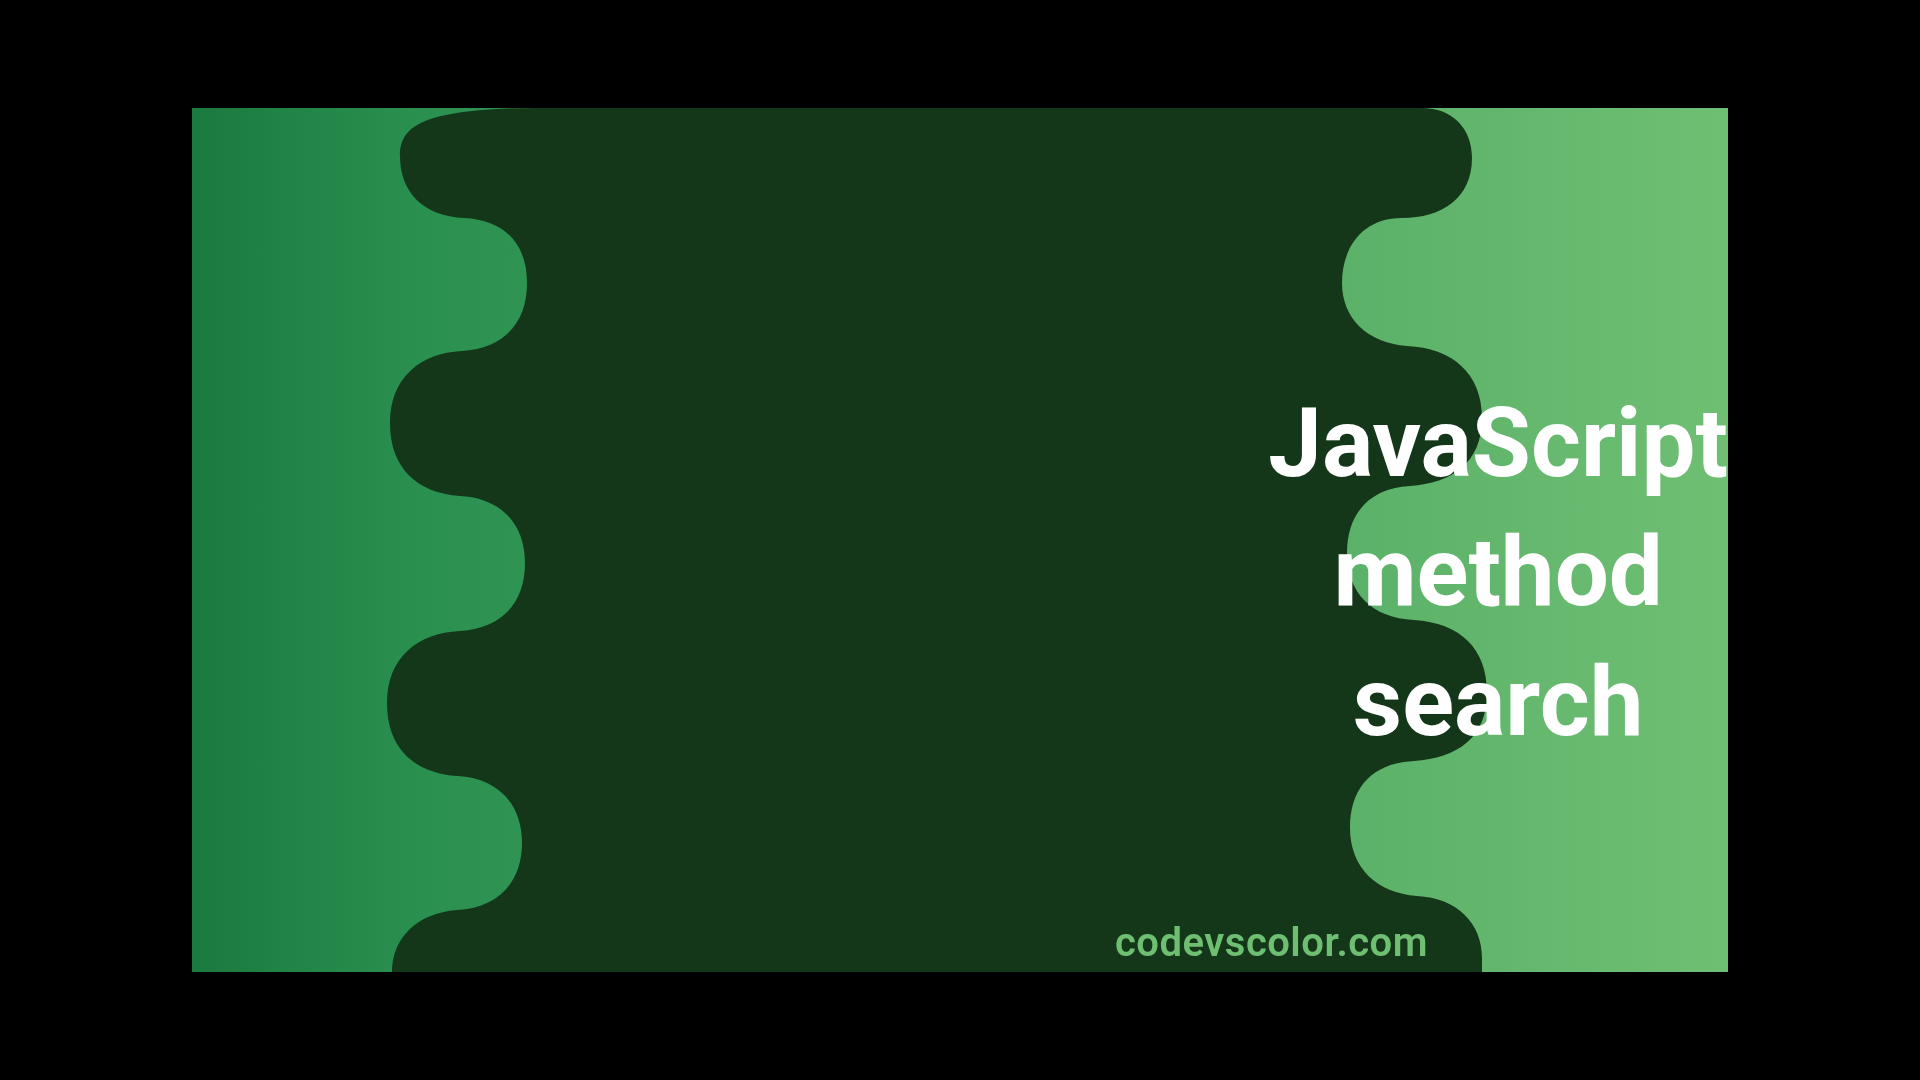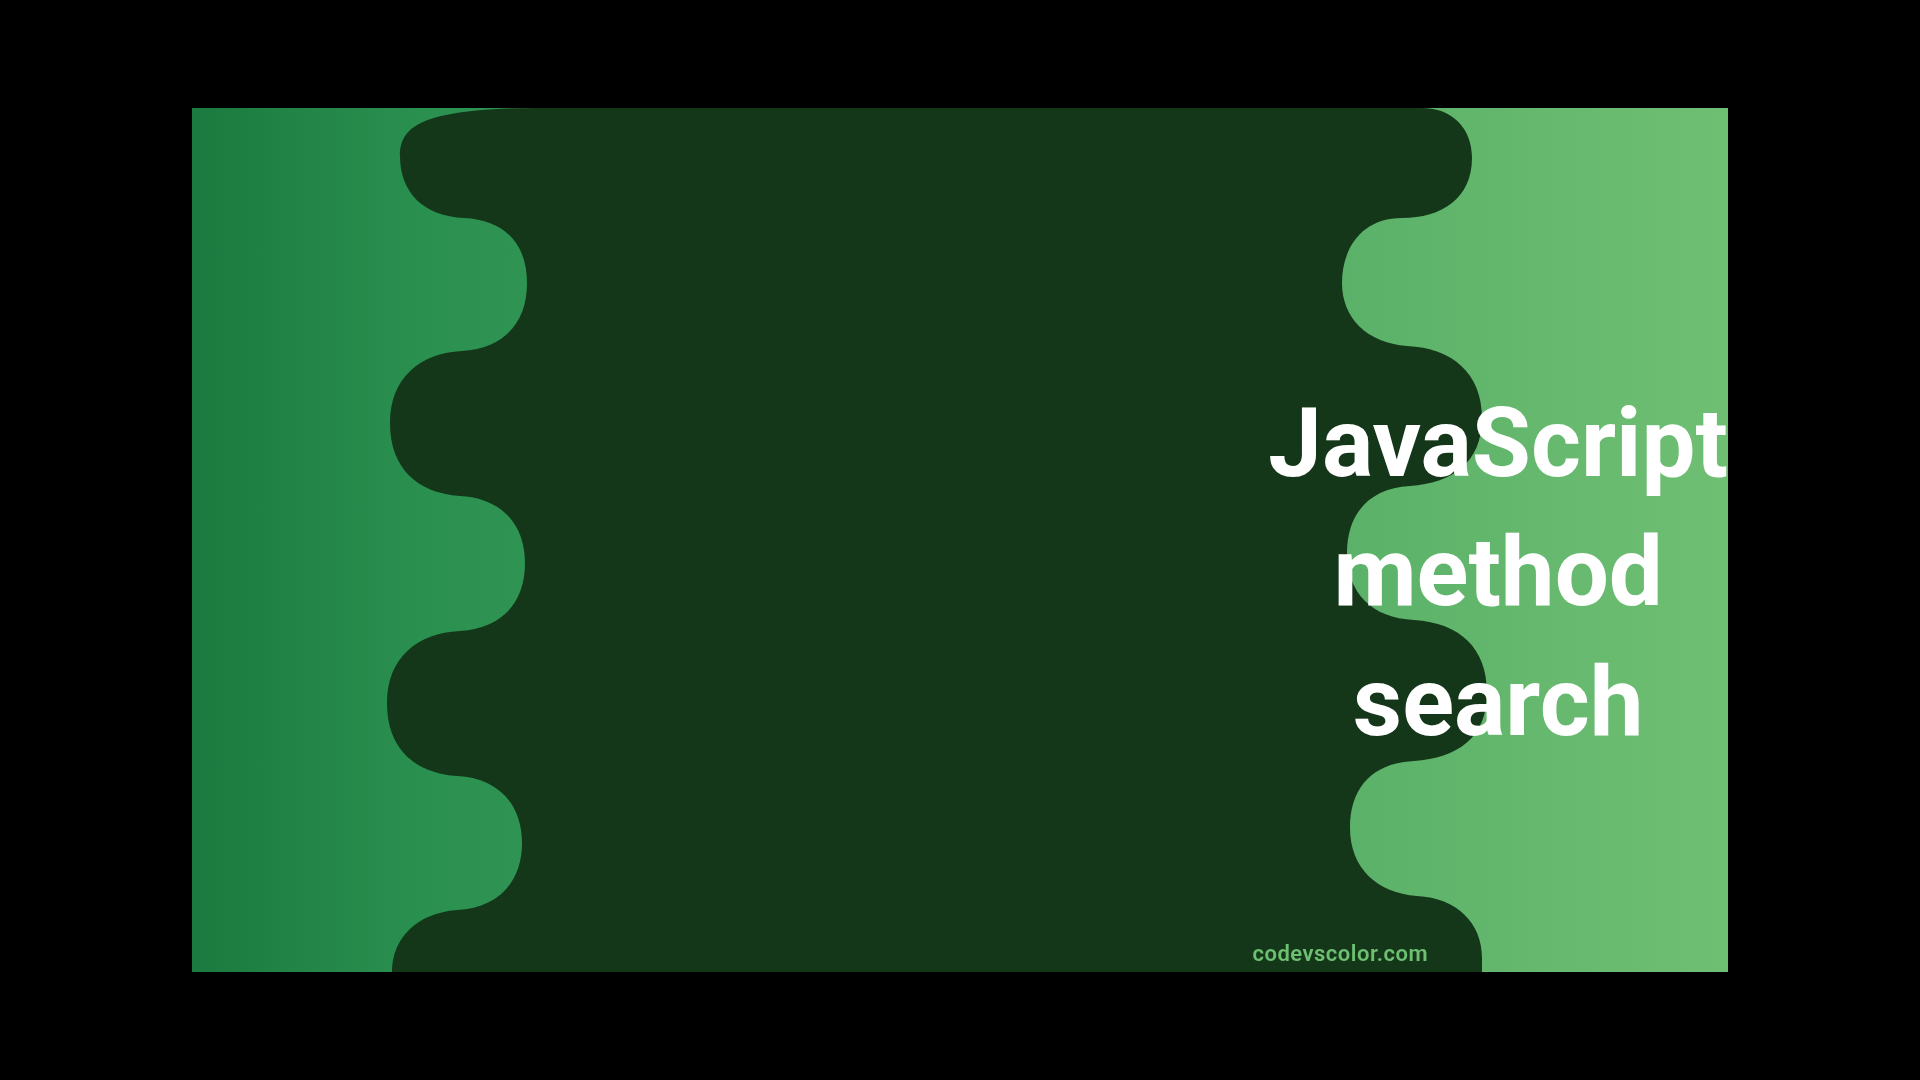--- a/index.html
+++ b/index.html
@@ -48,21 +48,21 @@
       font-weight: 700;
       text-align: center;
       line-height: 1.35;
       margin-top: -30px;
     }
     .brand {
       position: absolute;
       bottom: 54px;
       right: 300px;
       color: #6fbf73;
-      font-size: 22px;
+      font-size: 40px;
       font-weight: 600;
       letter-spacing: 0.5px;
     }
   </style>
 </head>
 <body>
 
 <div class="card">
   <svg class="blob-svg" viewBox="0 0 1536 864" preserveAspectRatio="none">
     <path fill="#143719" d="

